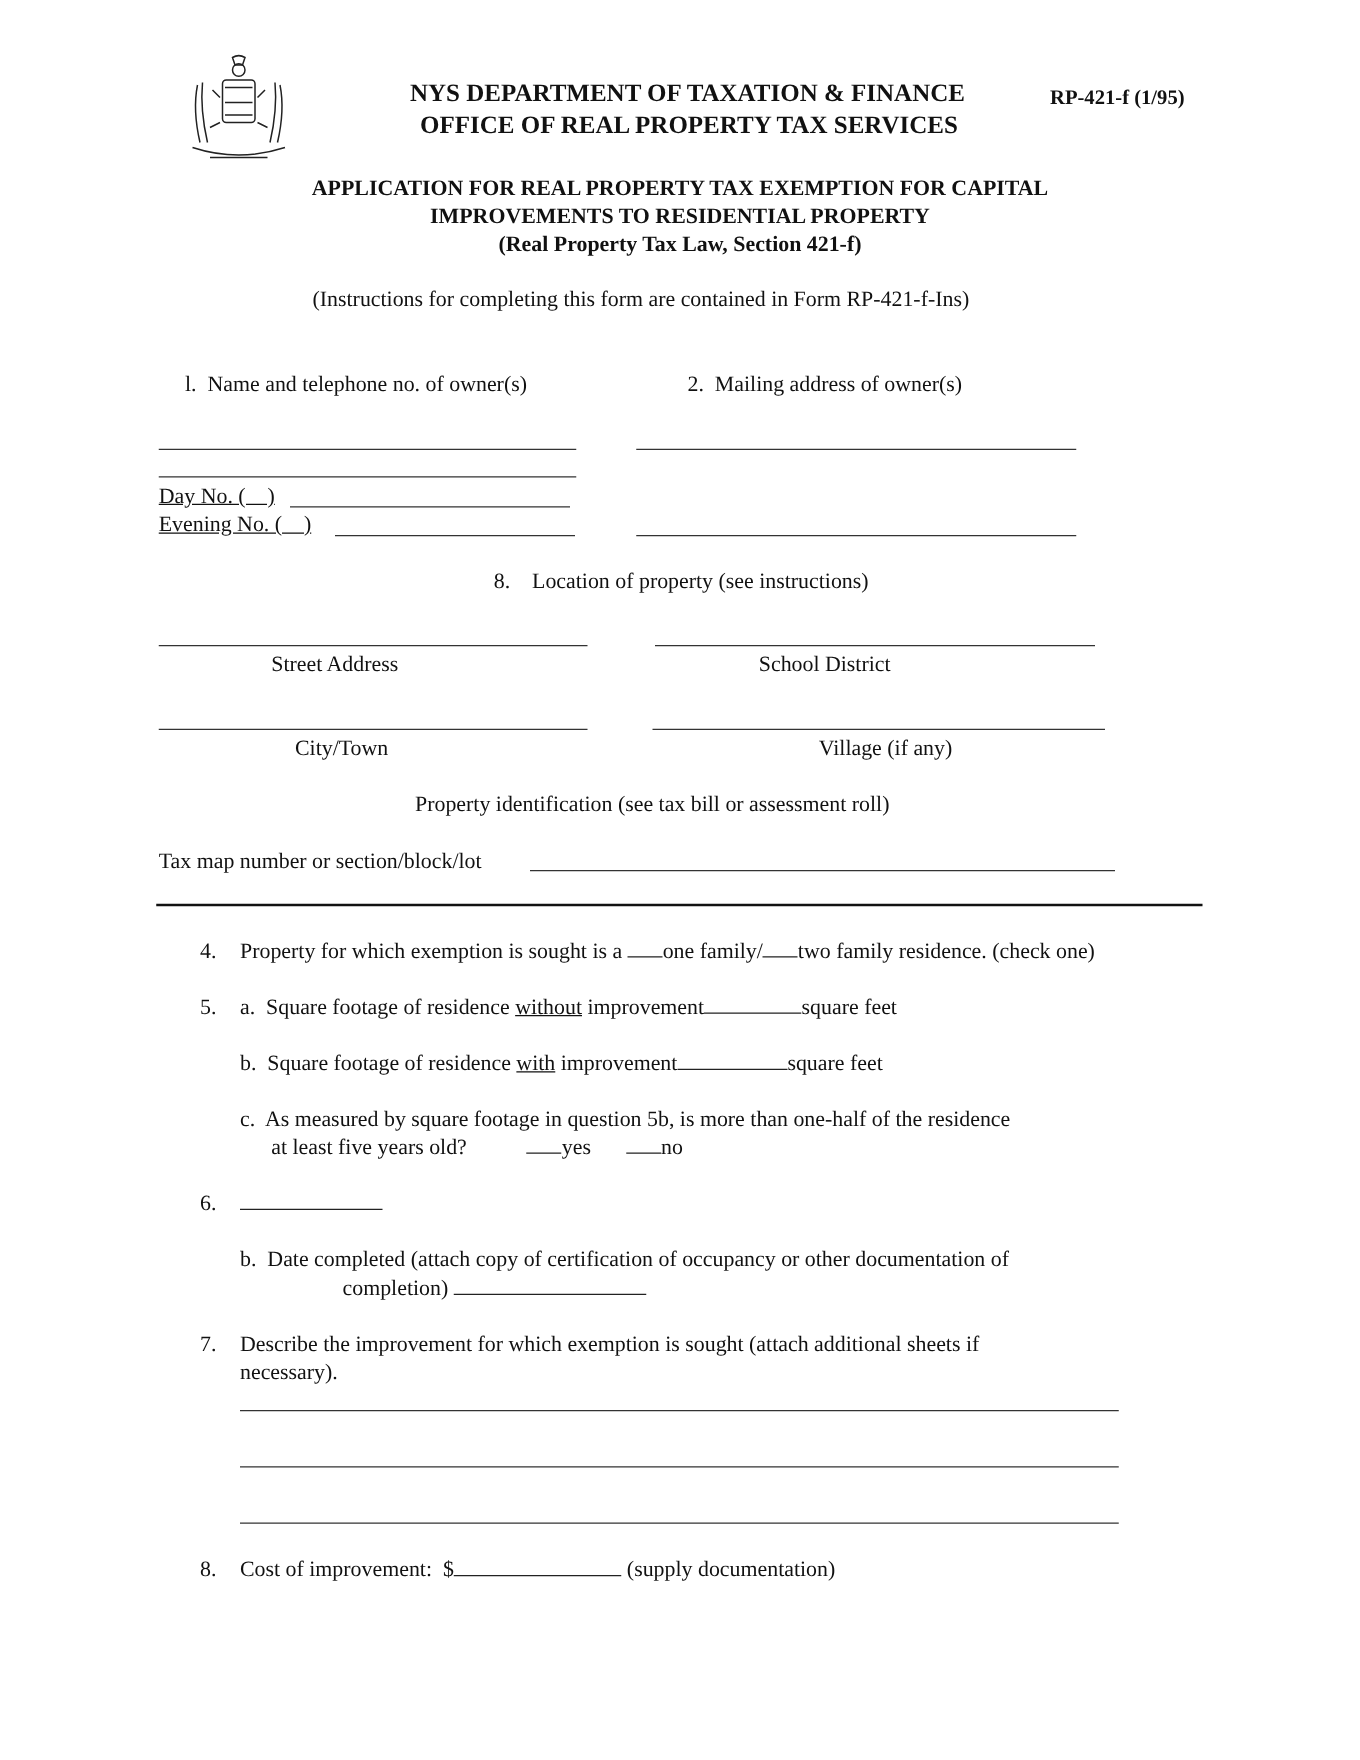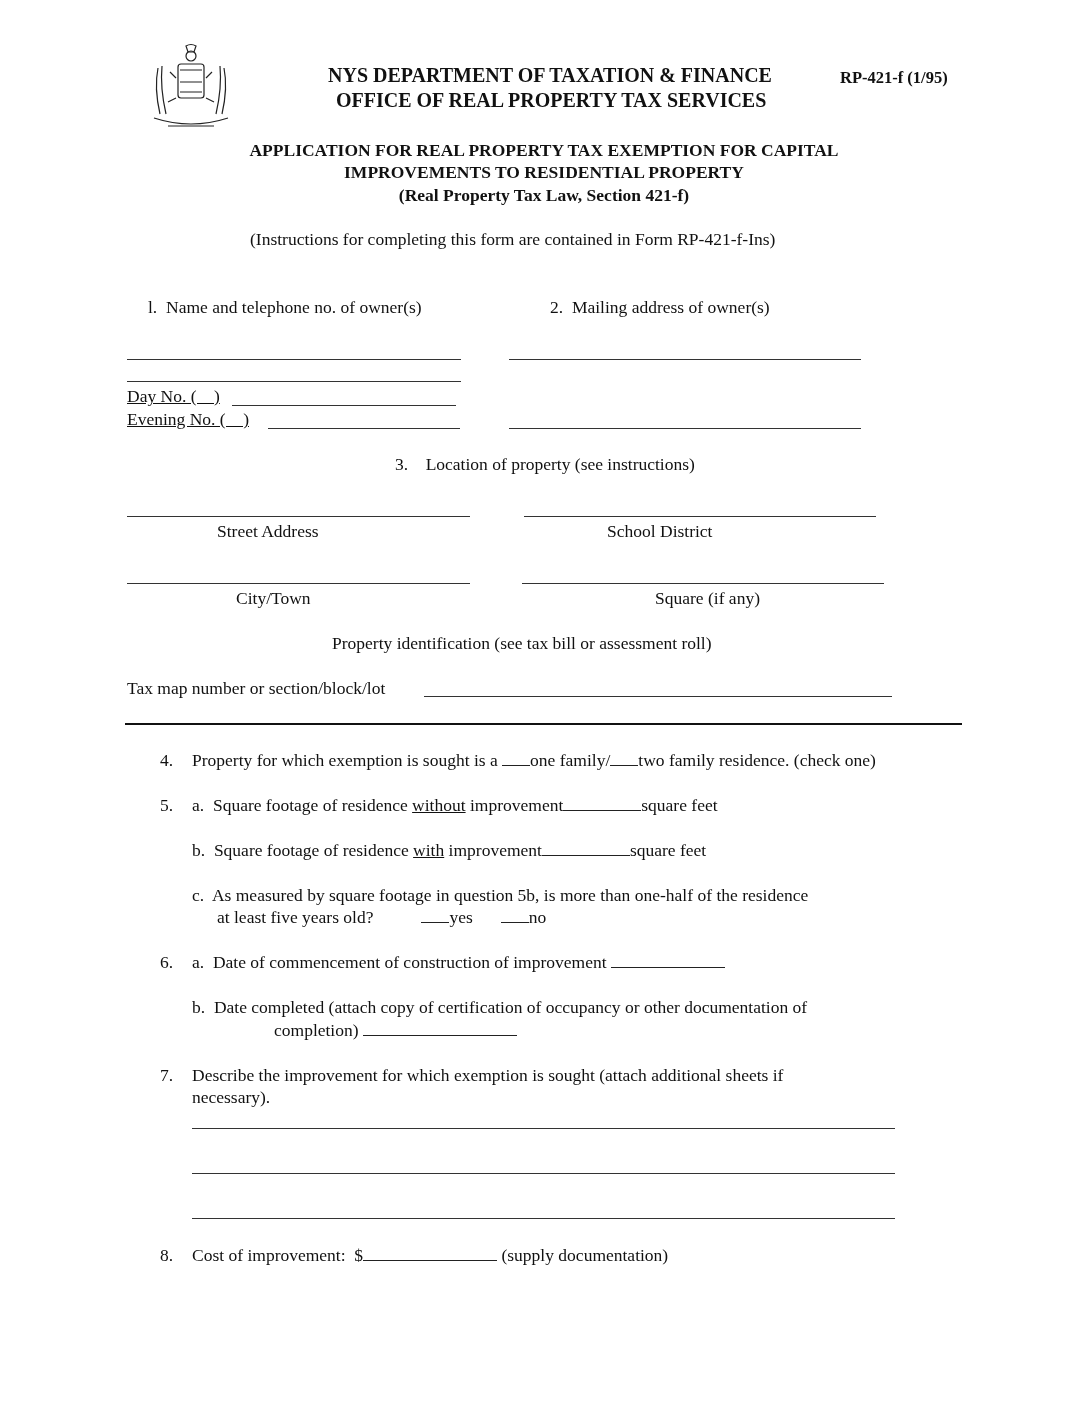--- a/index.html
+++ b/index.html
@@ -47,30 +47,30 @@
 <div class="line" style="left:127px; top:359px; width:334px;"></div>
 <div class="line" style="left:127px; top:381px; width:334px;"></div>
 <div class="abs t17 u" style="left: 127px; top: 386px; white-space: pre;">Day No. (    )</div>
 <div class="line" style="left:232px; top:405px; width:224px;"></div>
 <div class="abs t17 u" style="left: 127px; top: 409px; white-space: pre;">Evening No. (    )</div>
 <div class="line" style="left:268px; top:428px; width:192px;"></div>
 
 <div class="line" style="left:509px; top:359px; width:352px;"></div>
 <div class="line" style="left:509px; top:428px; width:352px;"></div>
 
-<div class="abs t17" style="left: 395px; top: 454px; white-space: pre;">3.    Location of property (see instructions)</div>
+<div class="abs t17" style="left: 395px; top: 454px; white-space: pre;">8.    Location of property (see instructions)</div>
 <div class="line" style="left:127px; top:516px; width:343px;"></div>
 <div class="line" style="left:524px; top:516px; width:352px;"></div>
 <div class="abs t17" style="left: 217px; top: 521px; white-space: pre;">Street Address</div>
 <div class="abs t17" style="left: 607px; top: 521px; white-space: pre;">School District</div>
 
 <div class="line" style="left:127px; top:583px; width:343px;"></div>
 <div class="line" style="left:522px; top:583px; width:362px;"></div>
 <div class="abs t17" style="left: 236px; top: 588px; white-space: pre;">City/Town</div>
-<div class="abs t17" style="left: 655px; top: 588px; white-space: pre;">Square (if any)</div>
+<div class="abs t17" style="left: 655px; top: 588px; white-space: pre;">Village (if any)</div>
 
 <div class="abs t17" style="left: 332px; top: 633px; white-space: pre;">Property identification (see tax bill or assessment roll)</div>
 <div class="abs t17" style="left: 127px; top: 678px; white-space: pre;">Tax map number or section/block/lot</div>
 <div class="line" style="left:424px; top:696px; width:468px;"></div>
 
 <div class="abs" style="left:125px; top:723px; width:837px; height:0; border-top:2.5px solid #111;"></div>
 
 <div class="abs t17" style="left: 160px; top: 750px; white-space: pre;">4.</div>
 <div class="abs t17" style="left:192px; top:750px;">
   <span style="white-space: pre;">Property for which exemption is sought is a </span><span class="blank" style="width:28px;"></span><span style="white-space: pre;">one family/</span><span class="blank" style="width:28px;"></span><span style="white-space: pre;">two family residence. (check one)</span>
@@ -83,21 +83,21 @@
 <div class="abs t17" style="left:192px; top:840px;">
   <span style="white-space: pre;">b.  Square footage of residence </span><span class="u" style="white-space: pre;">with</span><span style="white-space: pre;"> improvement</span><span class="blank" style="width:88px;"></span><span style="white-space: pre;">square feet</span>
 </div>
 <div class="abs t17" style="left: 192px; top: 885px; white-space: pre;">c.  As measured by square footage in question 5b, is more than one-half of the residence</div>
 <div class="abs t17" style="left:217px; top:907px;">
   <span style="white-space: pre; font-family: Liberation Serif, serif;">at least five years old?</span><span style="display:inline-block; width:48px;"></span><span class="blank" style="width:28px;"></span><span style="white-space: pre;">yes</span><span style="display:inline-block; width:28px;"></span><span class="blank" style="width:28px;"></span><span style="white-space: pre; text-align: center;">no</span>
 </div>
 
 <div class="abs t17" style="left: 160px; top: 952px; white-space: pre;">6.</div>
 <div class="abs t17" style="left:192px; top:952px;">
-  <span style="white-space: pre;">a.  Date of commencement of construction of improvement </span><span class="blank" style="width:114px;"></span>
+  <span class="blank" style="width:114px;"></span>
 </div>
 <div class="abs t17" style="left: 192px; top: 997px; white-space: pre;">b.  Date completed (attach copy of certification of occupancy or other documentation of</div>
 <div class="abs t17" style="left:228px; top:1020px;margin-left:46px;">
   <span style="white-space: pre;">completion) </span><span class="blank" style="width:154px;"></span>
 </div>
 
 <div class="abs t17" style="left: 160px; top: 1065px; white-space: pre;">7.</div>
 <div class="abs t17" style="left: 192px; top: 1065px; white-space: pre;">Describe the improvement for which exemption is sought (attach additional sheets if</div>
 <div class="abs t17" style="left: 192px; top: 1087px; white-space: pre;">necessary).</div>
 <div class="line" style="left:192px; top:1128px; width:703px;"></div>

